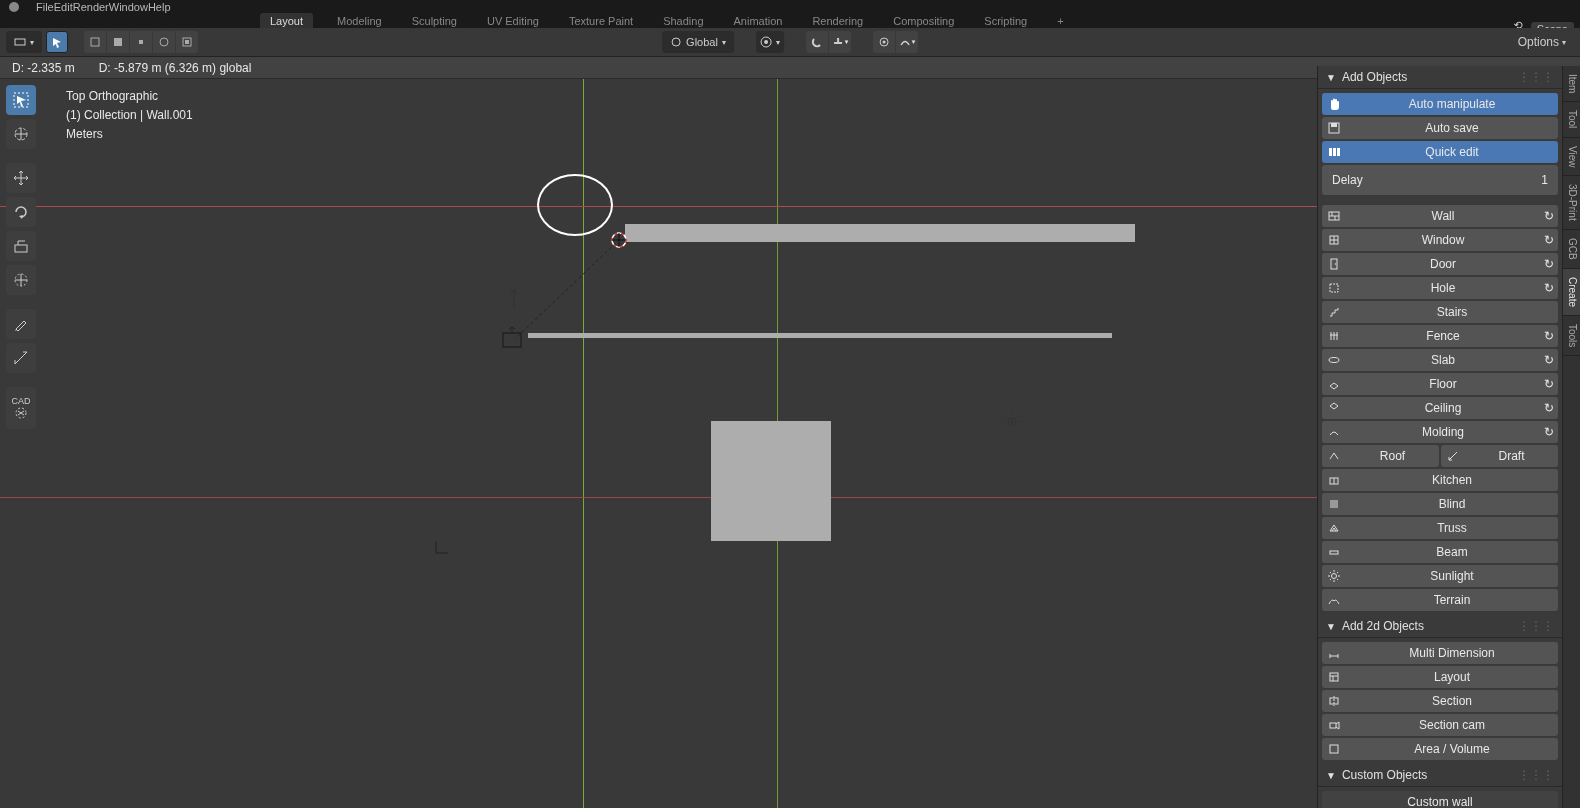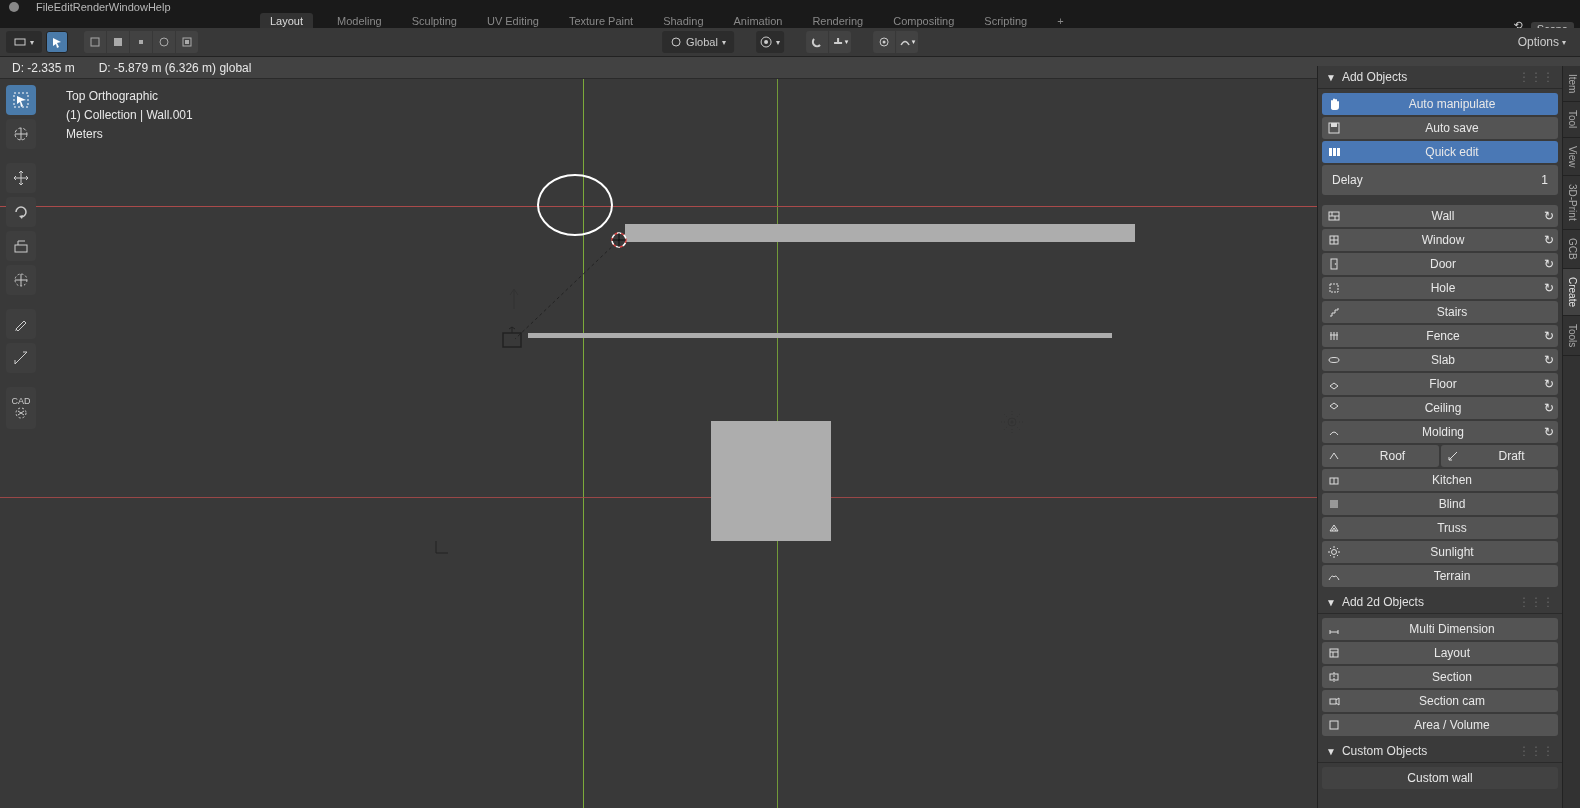--- a/index.html
+++ b/index.html
@@ -543,20 +543,28 @@
           <span class="pb-icon">
             <svg width="12" height="12">
               <path d="M2 9 L6 3 L10 9 Z M4 9 L6 6 M8 9 L6 6" fill="none" stroke="#ddd"></path>
             </svg>
           </span>
           <span class="pb-label">Truss</span>
         </div>
       <div class="panel-btn">
           <span class="pb-icon">
             <svg width="12" height="12">
+              <rect x="2" y="5" width="8" height="3" fill="none" stroke="#ddd"></rect>
+            </svg>
+          </span>
+          <span class="pb-label">Beam</span>
+        </div>
+      <div class="panel-btn">
+          <span class="pb-icon">
+            <svg width="12" height="12">
               <circle cx="6" cy="6" r="2.5" fill="none" stroke="#ddd"></circle>
               <g stroke="#ddd">
                 <line x1="6" y1="0" x2="6" y2="2"></line>
                 <line x1="6" y1="10" x2="6" y2="12"></line>
                 <line x1="0" y1="6" x2="2" y2="6"></line>
                 <line x1="10" y1="6" x2="12" y2="6"></line>
                 <line x1="2" y1="2" x2="3" y2="3"></line>
                 <line x1="9" y1="9" x2="10" y2="10"></line>
                 <line x1="10" y1="2" x2="9" y2="3"></line>
                 <line x1="3" y1="9" x2="2" y2="10"></line>

